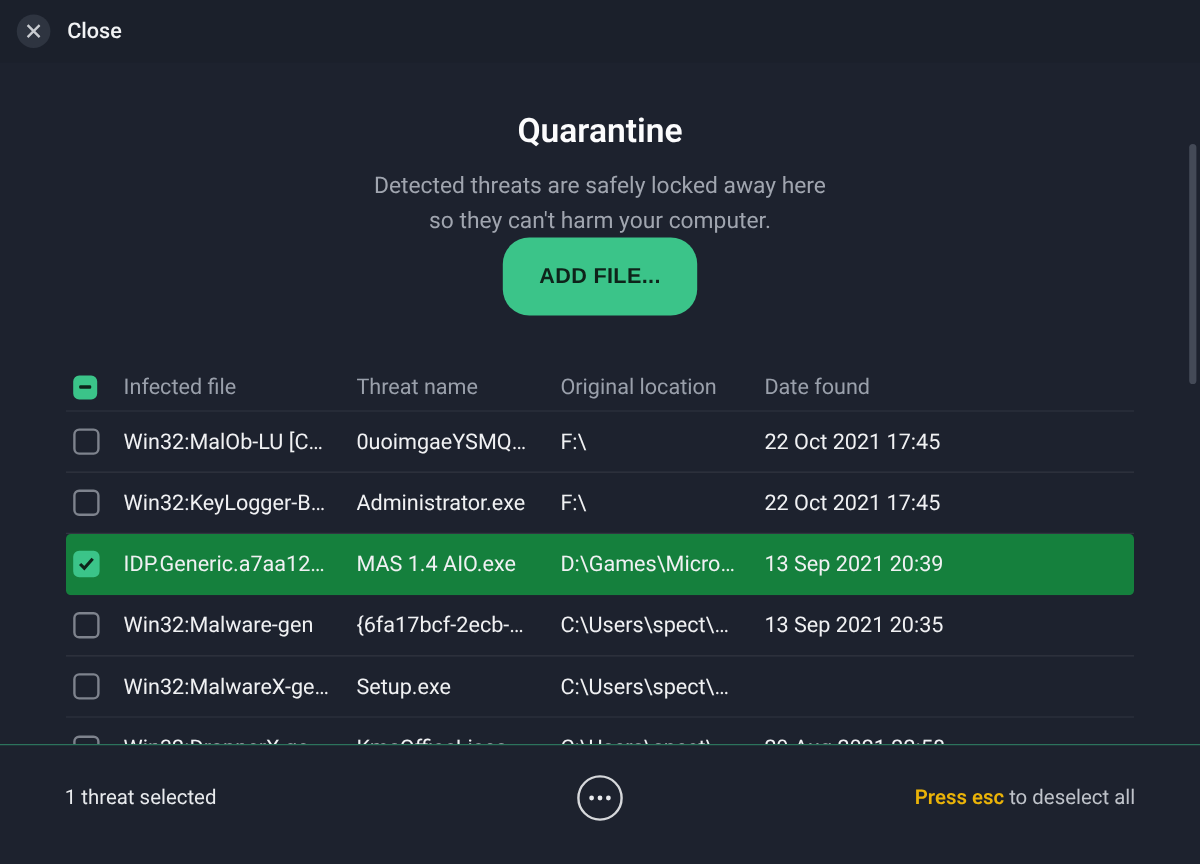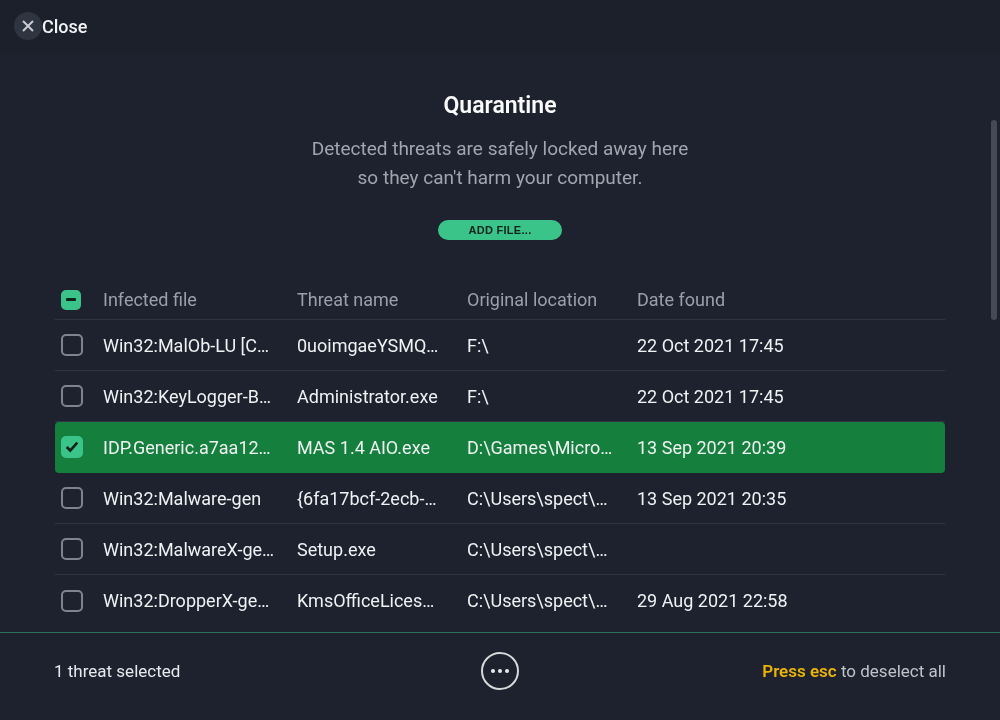--- a/index.html
+++ b/index.html
@@ -10,60 +10,60 @@
     font-family: -apple-system, BlinkMacSystemFont, "Segoe UI", Roboto, Arial, sans-serif;
     font-size: 15px;
     position: relative;
   }
 
   
   .topbar {
     height: 52px;
     display: flex;
     align-items: center;
+    gap: 14px;
     padding: 0 14px;
     background: #1b202b;
   }
   .close-btn {
     width: 28px; height: 28px;
     border-radius: 50%;
     background: #2e3440;
     display: flex; align-items: center; justify-content: center;
     cursor: pointer;
   }
   .close-btn svg { width: 12px; height: 12px; stroke: #c9ccd1; stroke-width: 2; }
   .close-label { font-size: 18px; color: #f1f2f4; font-weight: 500; }
 
   
   .heading-wrap {
     text-align: center;
     margin-top: 40px;
   }
   .page-title {
-    font-size: 23px;
+    font-size: 28px;
     font-weight: 600;
     color: #fcfcfd;
   }
   .subtitle {
     margin-top: 16px;
     font-size: 19px;
     color: #a0a5af;
     line-height: 1.5;
   }
   .add-file-btn {
     display: inline-block;
-    margin-top: 28px;
     background: #3bc489;
     color: #0e231a;
     font-weight: 700;
-    font-size: 11px;
+    font-size: 18px;
     letter-spacing: 0.3px;
     border: none;
     border-radius: 22px;
-    padding: 4px 30px;
+    padding: 22px 30px;
     cursor: pointer;
   }
 
   
   .table {
     width: 890px;
     margin: 40px auto 0 auto;
   }
   .row {
     display: grid;
@@ -133,21 +133,21 @@
     width: 6px;
     height: 200px;
     background: #444a57;
     border-radius: 3px;
   }
 
   
   .bottombar {
     position: absolute;
     left: 0; right: 0; bottom: 0;
-    height: 88px;
+    height: 100px;
     border-top: 1px solid rgba(60,196,137,0.5);
     background: #1d222e;
     display: flex;
     align-items: center;
     padding: 0 54px 12px 54px;
   }
   .selected-count { font-size: 17px; color: #e8eaed; }
   .bottom-center {
     position: absolute;
     left: 50%;

